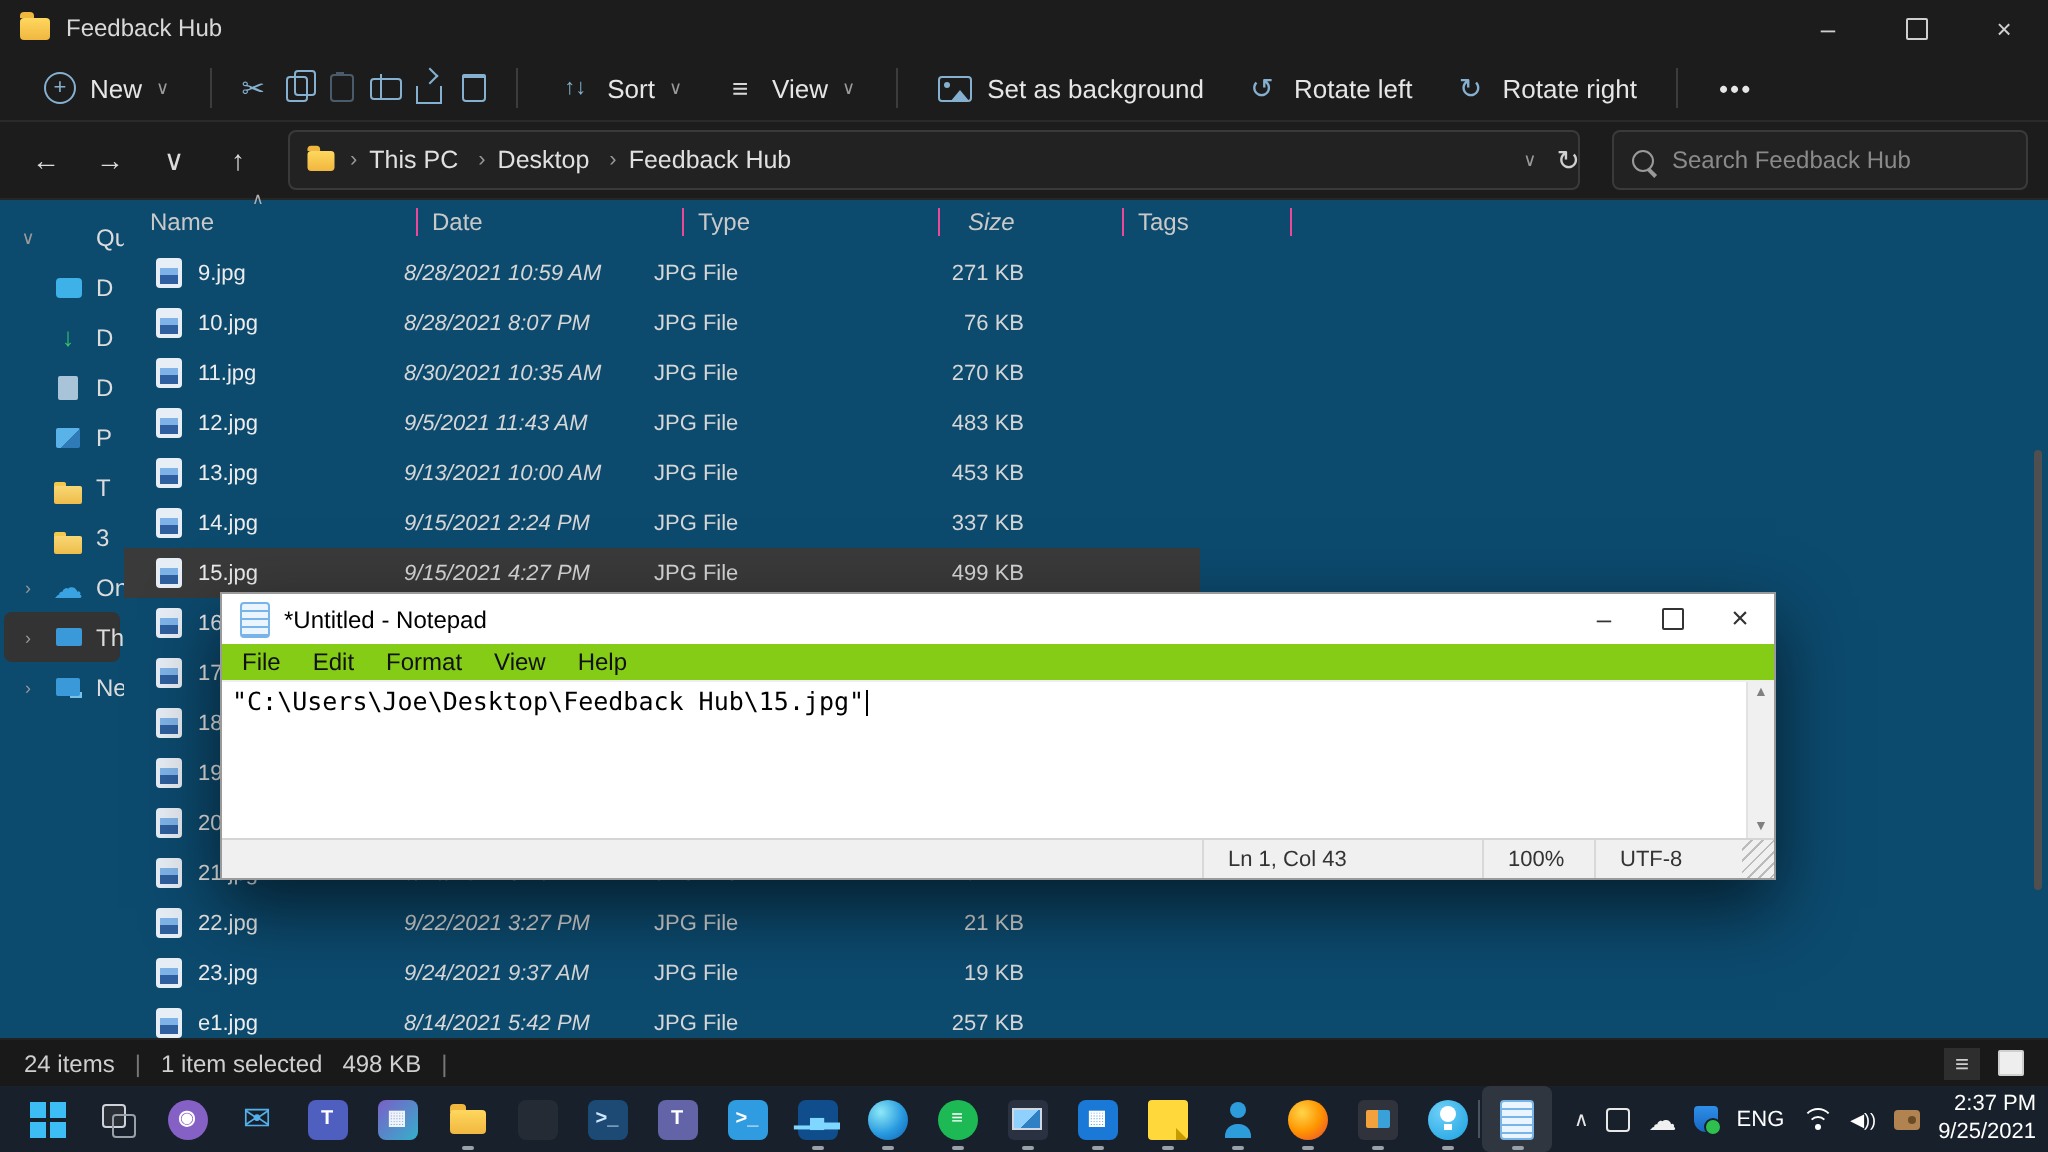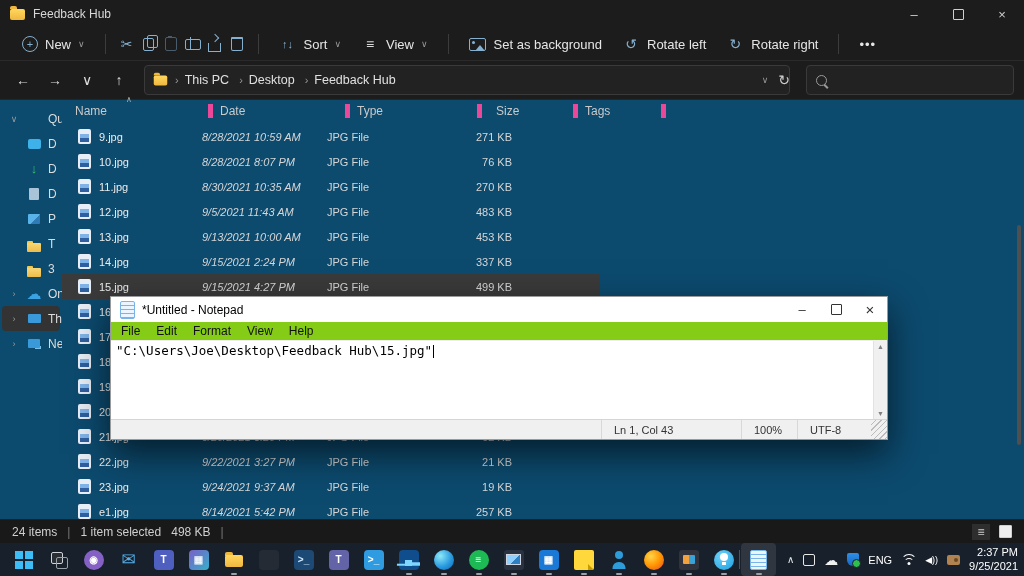--- a/index.html
+++ b/index.html
@@ -62,25 +62,25 @@
   .k-pictures::before{content:'';width:12px;height:10px;background:linear-gradient(135deg,#59b3e8 55%,#2e7bb8 55%);border-radius:1px;}
   .k-folder{position:relative;}
   .k-folder::before{content:'';position:absolute;left:1px;top:4px;width:6px;height:3px;background:#f2c94c;border-radius:1px 1px 0 0;}
   .k-folder::after{content:'';position:absolute;left:1px;top:6px;width:14px;height:9px;background:linear-gradient(#f8d775,#eebc4a);border-radius:1px;}
   .k-thispc::before{content:'';width:13px;height:9px;background:#3a9ad9;border-radius:1px;box-shadow:0 11px 0 -9px #7fb8dd;}
   .k-network::before{content:'';width:12px;height:9px;background:#3a9ad9;border-radius:1px;box-shadow:4px 4px 0 -3px #77c2ea;}
 
   
   .x-main{position:absolute;left:62px;top:98px;right:0;bottom:23px;}
   .hdr{position:relative;display:flex;height:26px;align-items:center;color:#c9c9c9;font-size:12px;}
-  .hcell{border-right:5px solid #ec4899;height:14px;line-height:14px;}
+  .hcell{border-right:1px solid #ec4899;height:14px;line-height:14px;}
   .h-name{width:133px;padding-left:13px;}
   .h-date{width:125px;padding-left:7px;}
   .h-type{width:120px;padding-left:7px;}
-  .h-size{width:77px;padding-left:14px;}
+  .h-size{width:77px;padding-left:14px;font-style:italic;}
   .h-tags{width:76px;padding-left:7px;}
   .sort-caret{position:absolute;left:64px;top:-3px;font-size:8px;color:#b0b0b0;}
   .rows{position:absolute;top:26px;left:0;width:538px;}
   .row{display:flex;height:25px;align-items:center;font-size:11px;color:#d6d6d6;}
   .row.selected{background:#3a3a3a;}
   .cell{overflow:hidden;white-space:nowrap;}
   .c-name{width:133px;display:flex;align-items:center;gap:8px;padding-left:16px;box-sizing:border-box;color:#ececec;}
   .c-date{width:125px;padding-left:7px;box-sizing:border-box;font-style:italic;}
   .c-type{width:120px;padding-left:7px;box-sizing:border-box;}
   .c-size{width:72px;text-align:right;box-sizing:border-box;}
@@ -259,20 +259,21 @@
 
           <span style="display:inline-flex;align-items:center">
             <span class="crumb-sep">›</span>
             <span class="crumb">Feedback Hub</span>
           </span>
         </div>
       <span class="chev" style="margin-left:-34px;z-index:2">∨</span>
       <span style="color:#d0d0d0;font-size:14px;margin:0 4px;">↻</span>
       <div class="search-bar">
         <span class="mag"></span>
+        <input placeholder="Search Feedback Hub" style="">
       </div>
     </div>
 
     <div class="x-side">
 
         <div class="sb-item">
           <span class="sb-chev">∨</span>
           <span class="sb-ico k-star"></span>
           <span class="sb-label">Qu</span>
         </div>

